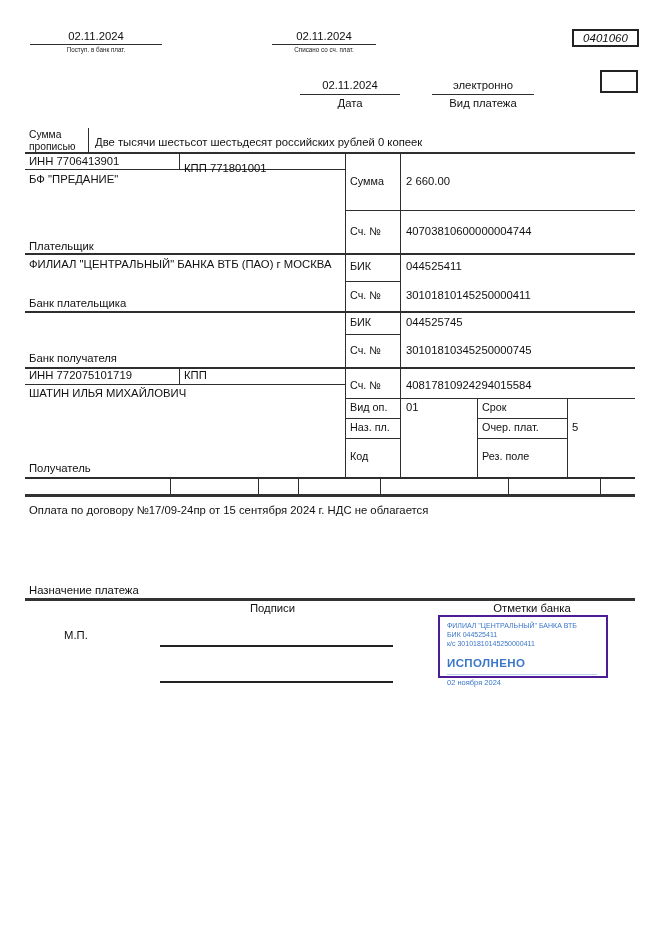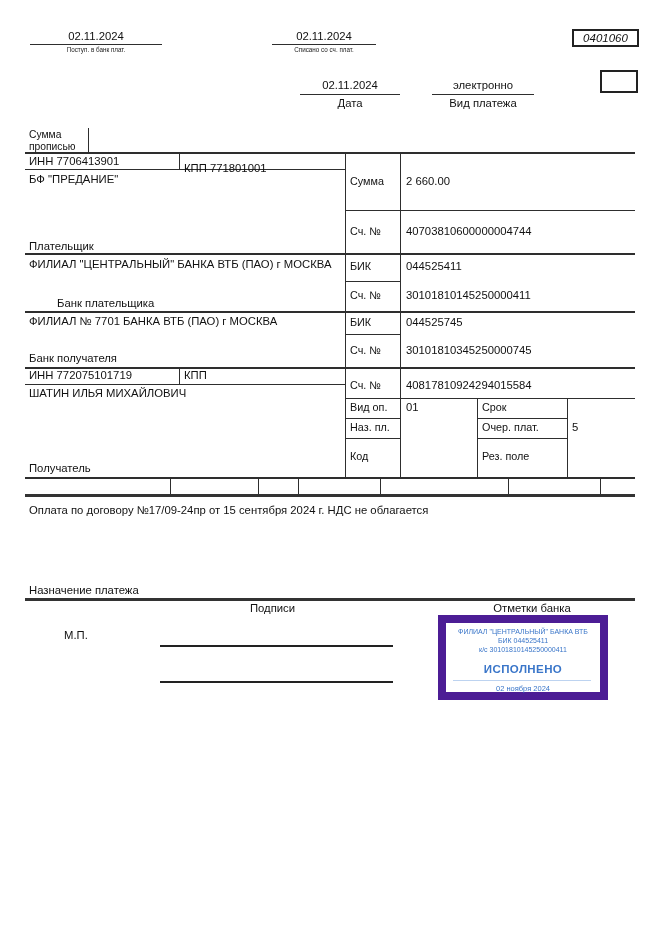--- a/index.html
+++ b/index.html
@@ -17,24 +17,23 @@
   .hl,.vl{position:absolute;background:#2e2e2e;}
   .hl{height:1px;}
   .hl.m{height:2px;}
   .hl.hv{height:3px;background:#333;}
   .vl{width:1px;}
   
   .box{position:absolute;border:2px solid #222;background:#fff;box-sizing:border-box;}
   .codebox{display:flex;align-items:center;justify-content:center;font-size:11.5px;font-style:italic;}
   
   .stamp{
-    position:absolute;left:438px;top:615px;width:170px;height:85px;
-    border:8px solid #4c1d95;box-sizing:border-box;padding:4px 7px;
+    position:absolute;left:438px;top:615px;width:170px;height:63px;
+    border:2px solid #4c1d95;box-sizing:border-box;padding:4px 7px;
     color:#3a76c9;
-    text-align:center;
   }
   .stamp .ln{font-size:7px;line-height:9px;white-space:nowrap;}
   .stamp .status{font-size:11.5px;font-weight:bold;margin-top:9px;letter-spacing:.4px;}
   .stamp .sep{height:1px;background:#bdd3f0;margin-top:5px;margin-right:2px;}
   .stamp .date{font-size:7.5px;margin-top:3px;}
 </style>
 </head>
 <body>
 
 <div class="page">
@@ -57,20 +56,21 @@
   <div class="t ctr" style="left:300px;top:97px;width:100px;">Дата</div>
 
   <div class="t ctr" style="left:432px;top:79px;width:102px;">электронно</div>
   <div class="hl" style="left:432px;top:94px;width:102px;"></div>
   <div class="t ctr" style="left:432px;top:97px;width:102px;">Вид платежа</div>
 
   <div class="box" style="left:600px;top:70px;width:38px;height:23px;"></div>
 
   <div class="t" style="left:29px;top:129px;font-size:10.3px;line-height:11.5px;white-space:normal;width:58px;">Сумма прописью</div>
   <div class="vl" style="left:88px;top:128px;height:24px;"></div>
+  <div class="t" style="left:95px;top:136px;">Две тысячи шестьсот шестьдесят российских рублей 0 копеек</div>
 
   <div class="hl m" style="left:25px;top:152px;width:610px;"></div>
   <div class="hl" style="left:25px;top:169px;width:320px;"></div>
   <div class="hl" style="left:345px;top:210px;width:290px;"></div>
   <div class="hl m" style="left:25px;top:253px;width:610px;"></div>
   <div class="hl" style="left:345px;top:281px;width:55px;"></div>
   <div class="hl m" style="left:25px;top:311px;width:610px;"></div>
   <div class="hl" style="left:345px;top:334px;width:55px;"></div>
   <div class="hl m" style="left:25px;top:367px;width:610px;"></div>
   <div class="hl" style="left:25px;top:384px;width:320px;"></div>
@@ -95,23 +95,22 @@
   <div class="vl" style="left:380px;top:477px;height:17px;"></div>
   <div class="vl" style="left:508px;top:477px;height:17px;"></div>
   <div class="vl" style="left:600px;top:477px;height:17px;"></div>
 
   <div class="t" style="left:29px;top:155px;">ИНН 7706413901</div>
   <div class="t" style="left:184px;top:162px;text-align:center;">КПП 771801001</div>
   <div class="t" style="left:29px;top:173px;">БФ "ПРЕДАНИЕ"</div>
   <div class="t" style="left:29px;top:240px;">Плательщик</div>
 
   <div class="t" style="left:29px;top:258px;">ФИЛИАЛ "ЦЕНТРАЛЬНЫЙ" БАНКА ВТБ (ПАО) г МОСКВА</div>
-  <div class="t" style="left:29px;top:297px;margin-left:28px;">Банк плательщика</div>
+  <div class="t" style="left:29px;top:297px;">Банк плательщика</div>
 
-  <div class="t" style="left:29px;top:315px;">ФИЛИАЛ № 7701 БАНКА ВТБ (ПАО) г МОСКВА</div>
   <div class="t" style="left:29px;top:352px;">Банк получателя</div>
 
   <div class="t" style="left:29px;top:369px;">ИНН 772075101719</div>
   <div class="t" style="left:184px;top:369px;">КПП</div>
   <div class="t" style="left:29px;top:387px;">ШАТИН ИЛЬЯ МИХАЙЛОВИЧ</div>
   <div class="t" style="left:29px;top:462px;">Получатель</div>
 
   <div class="t" style="left:350px;top:175px;font-size:10.8px;">Сумма</div>
   <div class="t" style="left:406px;top:175px;">2 660.00</div>
 

